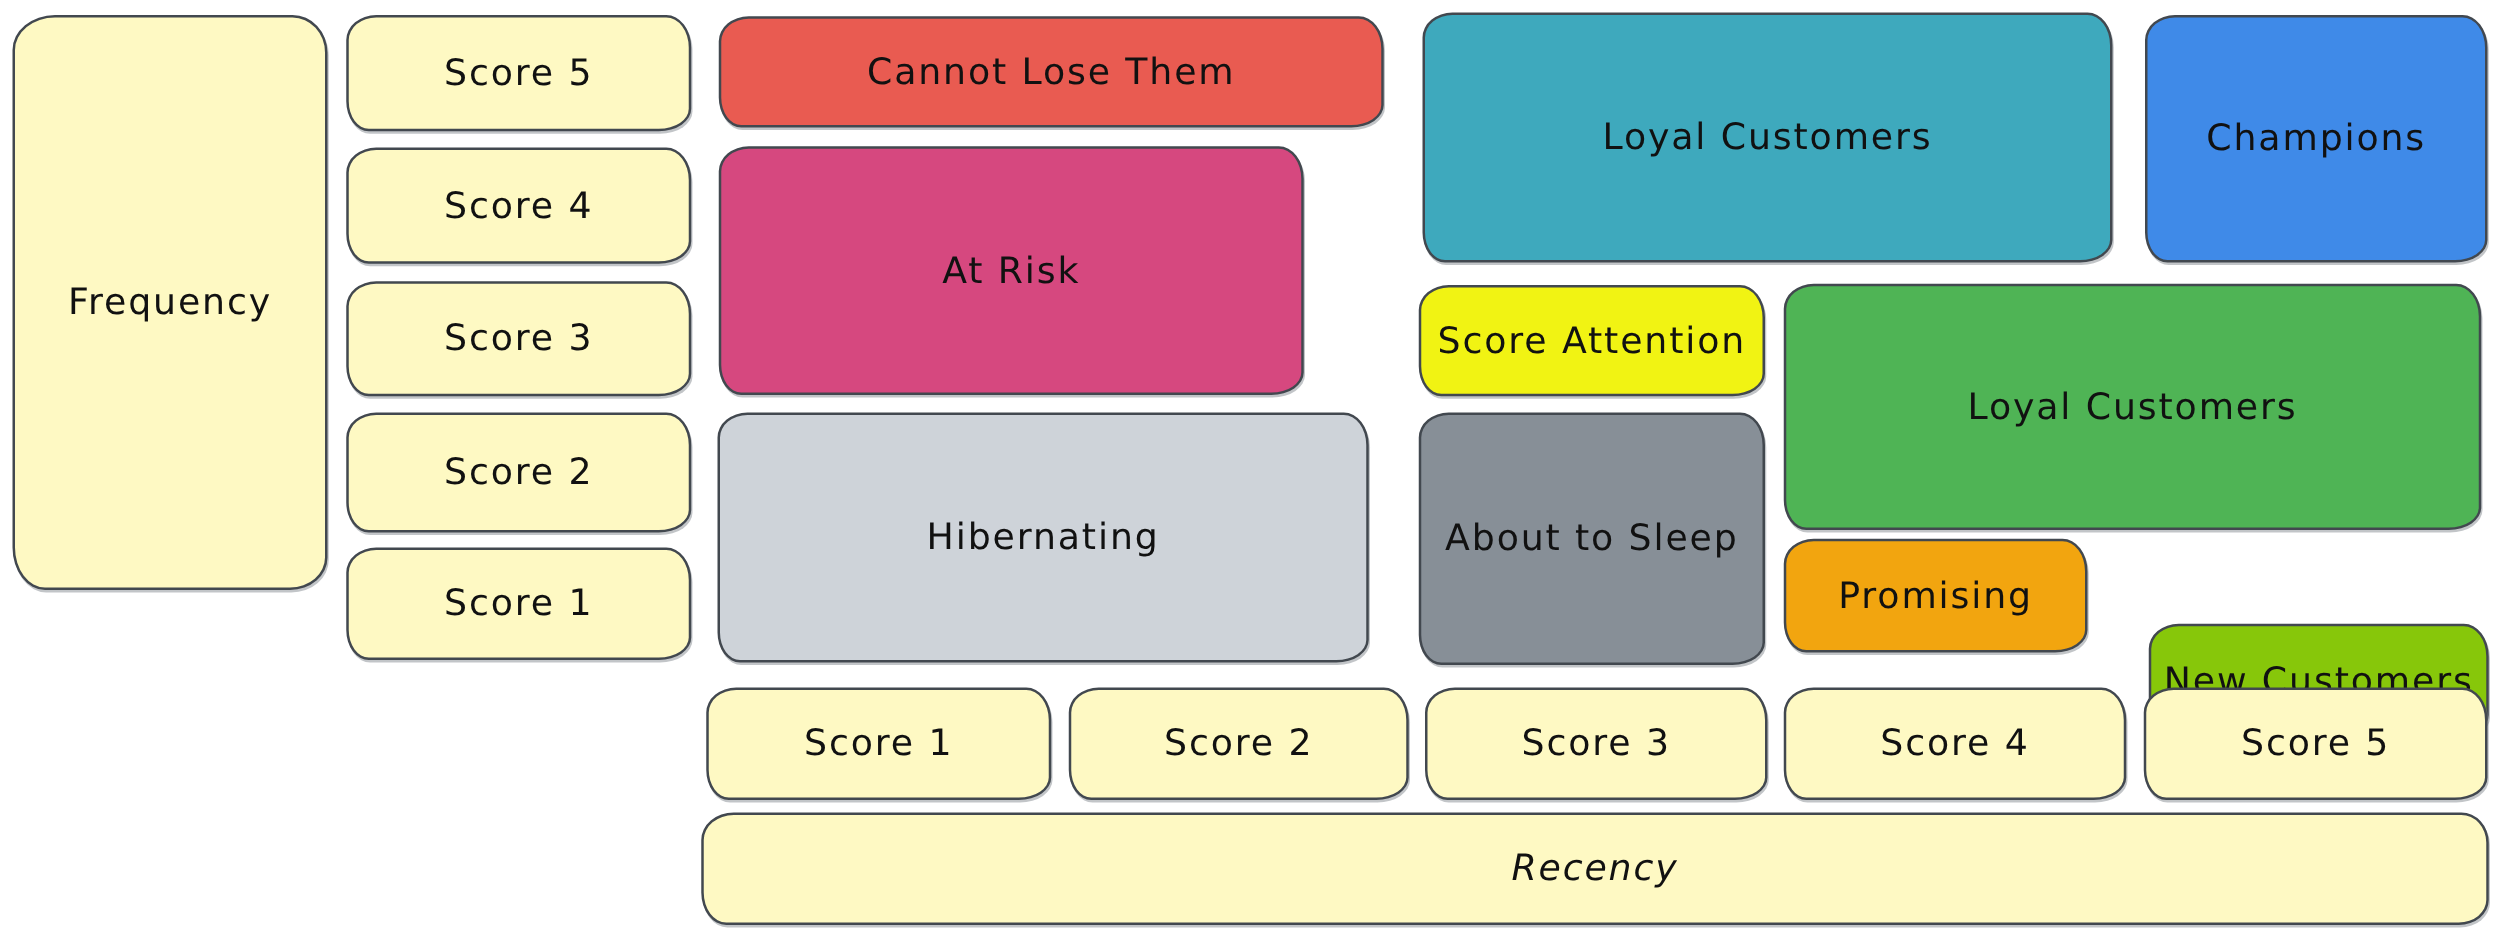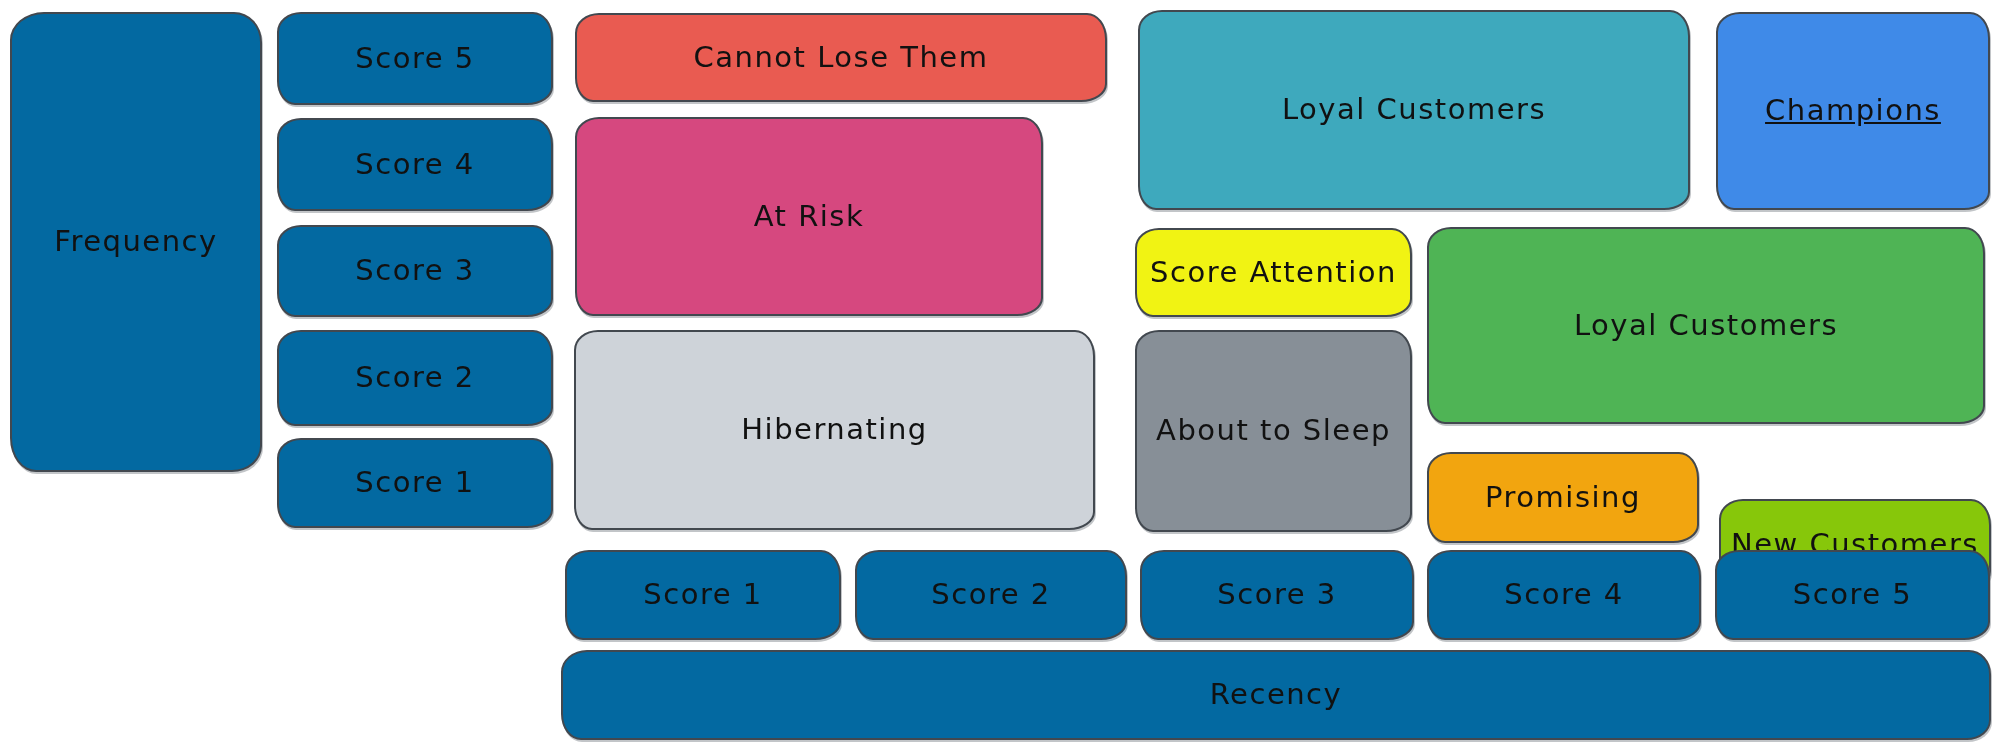--- a/index.html
+++ b/index.html
@@ -22,49 +22,49 @@
     text-align: center;
     font-size: 29px;
     font-weight: 500;
     letter-spacing: 1.5px;
     background: #ffffff;
     box-shadow: 1px 2px 0 rgba(120,126,133,0.45);
     border-radius: 24px 20px 26px 18px / 20px 26px 18px 24px;
     padding: 4px 10px;
     line-height: 1.15;
   }
-  .axis { background: #0369a1; }
+  .axis { background: #fef9c3; }
 
   
   .freq-label   { left: 10px;  top: 12px;  width: 252px; height: 460px; border-radius: 34px 28px 30px 26px / 28px 30px 26px 34px; }
   .fscore-0 { left: 277px; top: 12px;  width: 276px; height: 93px; }
   .fscore-1 { left: 277px; top: 118px; width: 276px; height: 93px; }
   .fscore-2 { left: 277px; top: 225px; width: 276px; height: 92px; }
   .fscore-3 { left: 277px; top: 330px; width: 276px; height: 96px; }
   .fscore-4 { left: 277px; top: 438px; width: 276px; height: 90px; }
 
   
   .seg-0 { left: 575px;  top: 13px;  width: 532px; height: 89px;  }  
   .seg-1 { left: 575px;  top: 117px; width: 468px; height: 199px; }  
   .seg-2 { left: 574px;  top: 330px; width: 521px; height: 200px; }  
   .seg-3 { left: 1138px; top: 10px;  width: 552px; height: 200px; }  
-  .seg-4 { left: 1716px; top: 12px;  width: 274px; height: 198px; text-decoration: underline; }  
+  .seg-4 { left: 1716px; top: 12px;  width: 274px; height: 198px; }  
   .seg-5 { left: 1135px; top: 228px; width: 277px; height: 89px;  }  
   .seg-6 { left: 1427px; top: 227px; width: 558px; height: 197px; }  
   .seg-7 { left: 1135px; top: 330px; width: 277px; height: 202px; }  
-  .seg-8 { left: 1427px; top: 452px; width: 272px; height: 91px;  }  
+  .seg-8 { left: 1427px; top: 431px; width: 243px; height: 91px;  }  
   .seg-9 { left: 1719px; top: 464px; width: 272px; height: 91px; margin-top: 35px;  }  
 
   
   .rscore-0 { left: 565px;  top: 550px; width: 276px; height: 90px; }
   .rscore-1 { left: 855px;  top: 550px; width: 272px; height: 90px; }
   .rscore-2 { left: 1140px; top: 550px; width: 274px; height: 90px; }
   .rscore-3 { left: 1427px; top: 550px; width: 274px; height: 90px; }
   .rscore-4 { left: 1715px; top: 550px; width: 275px; height: 90px; }
-  .recency-label { left: 561px; top: 650px; width: 1430px; height: 90px; border-radius: 26px 22px 24px 20px / 22px 24px 20px 26px; }
+  .recency-label { left: 561px; top: 650px; width: 1430px; height: 90px; border-radius: 26px 22px 24px 20px / 22px 24px 20px 26px; font-style: italic; }
 </style>
 </head>
 <body>
 
 <div class="canvas">
 
   <div class="box axis freq-label">Frequency</div>
   <div class="box axis fscore-0">Score 5</div>
   <div class="box axis fscore-1">Score 4</div>
   <div class="box axis fscore-2">Score 3</div>

